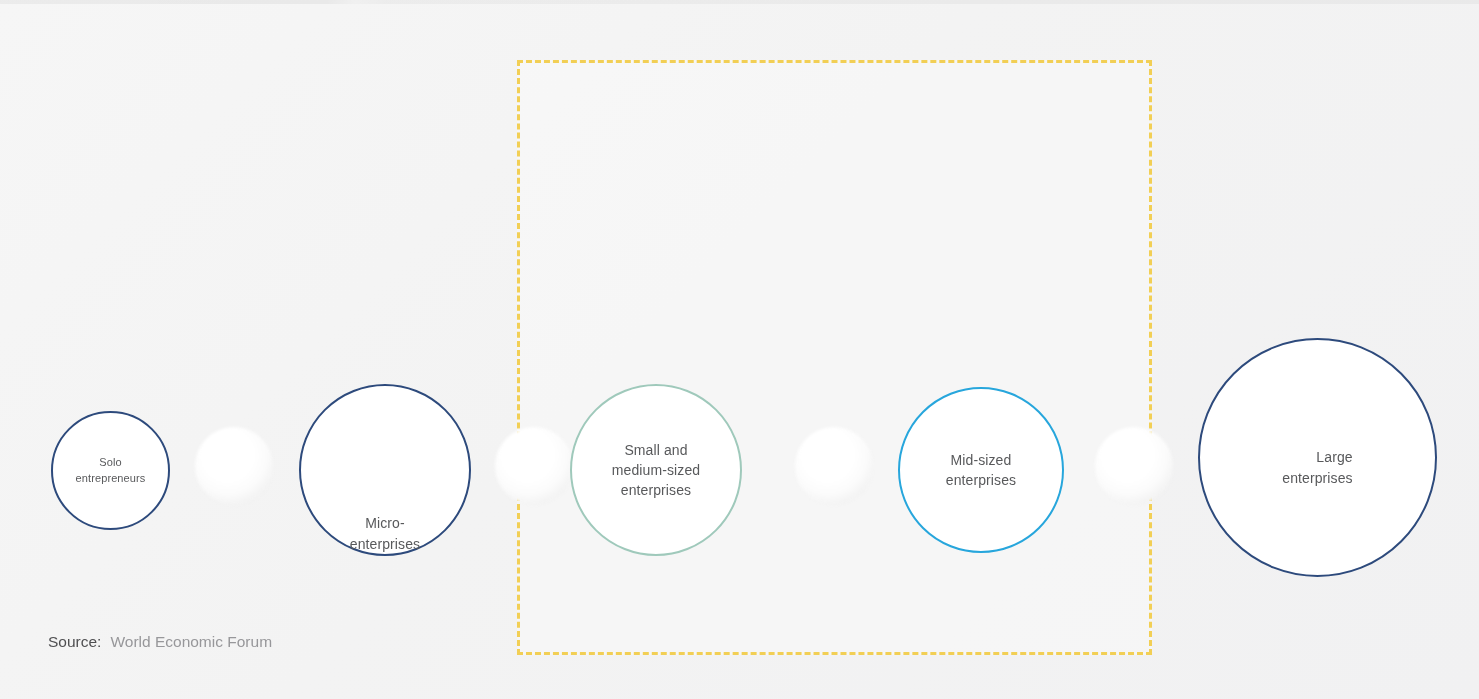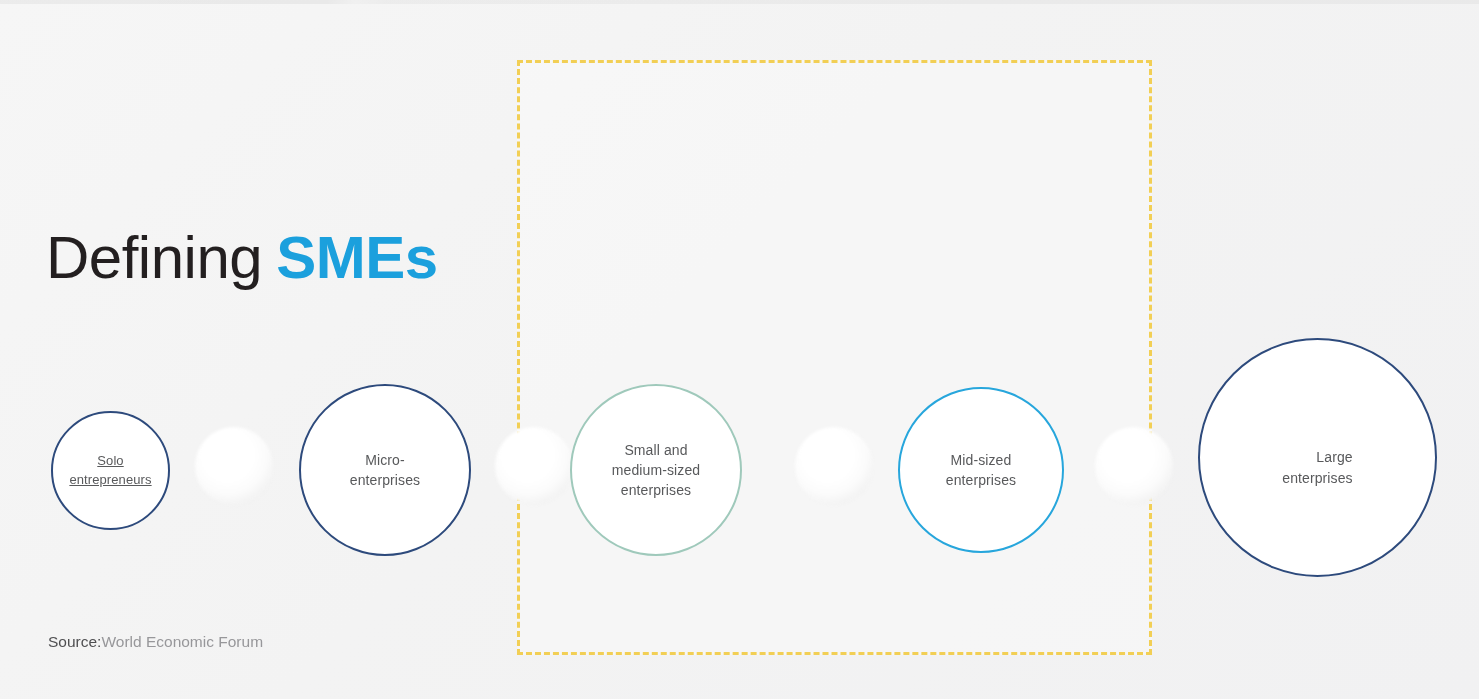--- a/index.html
+++ b/index.html
@@ -76,25 +76,26 @@
     letter-spacing: 0.1px;
     white-space: pre-line;
     padding: 0 10px;
   }
 
   
   .node-solo {
     left: 51px;  top: 411px;  width: 119px; height: 119px;
     border: 2px solid #2d4a7c;
   }
-  .node-solo .node-label { font-size: 13px; text-decoration: underline; }
+  .node-solo .node-label { font-size: 11px; }
 
   .node-micro {
     left: 299px; top: 384px;  width: 172px; height: 172px;
     border: 2px solid #2d4a7c;
+    align-items: flex-end;
   }
 
   .node-sme {
     left: 570px; top: 384px;  width: 172px; height: 172px;
     border: 2px solid #9fc9bb;
   }
 
   .node-mid {
     left: 898px; top: 387px;  width: 166px; height: 166px;
     border: 2px solid #27a6dc;
@@ -157,21 +158,21 @@
     color: #8a8a8c;
     white-space: nowrap;
   }
   .source-note .source-label {
     color: #4f4f51;
     font-weight: 400;
   }
   .source-note .source-value {
     color: #97979a;
     font-weight: 400;
-    margin-left: 0;
+    margin-left: 9px;
   }
 </style>
 </head>
 <body>
 
 <div id="slide">
 
   <div class="top-edge-strip"></div>
 
   <div class="sme-bracket"></div>
@@ -204,21 +205,18 @@
 enterprises</span>
     </div>
 
     <div class="node node-large">
       <span class="node-label">Large
 enterprises</span>
     </div>
 
   </div>
 
-  <div class="slide-title">
-    <span class="title-main">Defining</span><span class="title-accent">SMEs</span>
-  </div>
 
   <div class="source-note">
     <span class="source-label">Source:</span><span class="source-value">World Economic Forum</span>
   </div>
 
 </div>
 
 </body></html>

